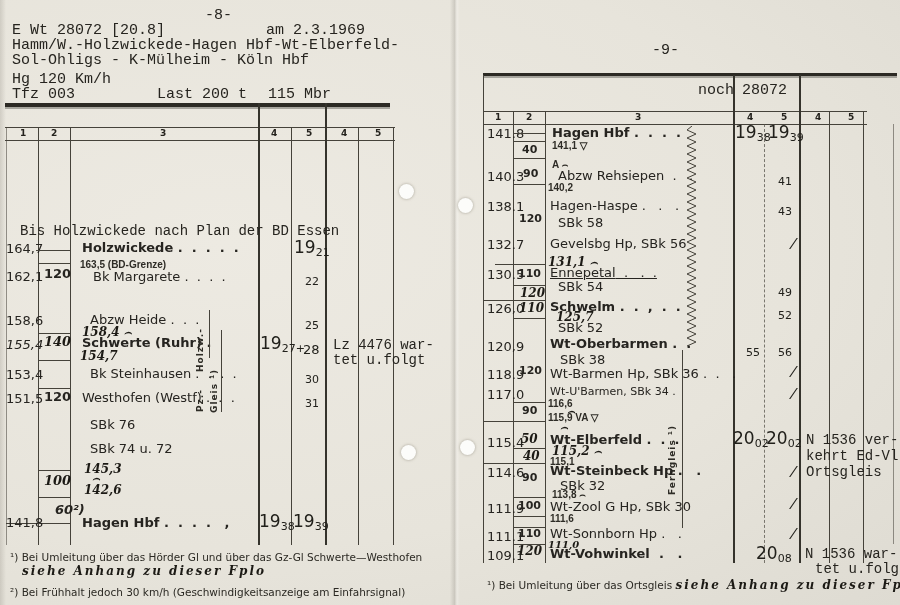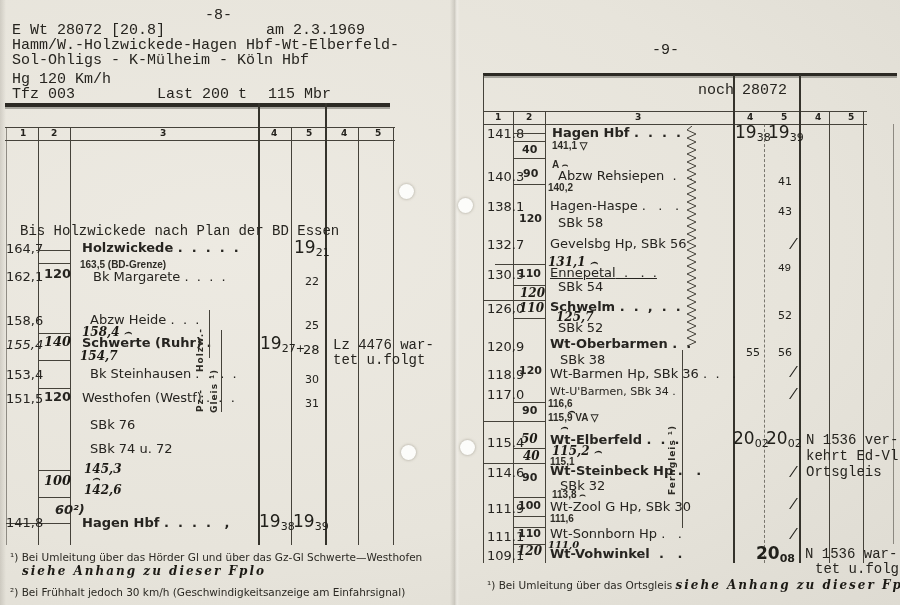--- a/index.html
+++ b/index.html
@@ -206,21 +206,21 @@
     <div class="t prt" style="left:487px;top:238px;">132.7</div>
     <div class="t prt" style="left:550px;top:237px;">Gevelsbg Hp, SBk 56</div>
     <div class="t slash" style="left:789px;top:238px;">/</div>
 
     <div class="t hw" style="left:548px;top:256px;">131,1 ⌢</div>
     <div class="hl" style="left:495px;top:264px;width:50px;"></div>
     <div class="t prt" style="left:487px;top:268px;">130.5</div>
     <div class="t prt b" style="left:518px;top:268px;font-size:11px;">110</div>
     <div class="t prt" style="left:550px;top:266px;text-decoration:underline;"><span>Ennepetal</span><span>  .   .  .</span></div>
     <div class="t prt" style="left:558px;top:280px;">SBk 54</div>
-    <div class="t time" style="left:778px;top:256px;font-family:Liberation Mono, monospace;"><span class="m">49</span></div>
+    <div class="t time" style="left:778px;top:280px;"><span class="m">49</span></div>
     <div class="hl" style="left:513px;top:285px;width:32px;"></div>
     <div class="t hw" style="left:520px;top:287px;">120</div>
     <div class="hl" style="left:483px;top:300px;width:62px;"></div>
 
     <div class="t prt" style="left:487px;top:302px;">126,0</div>
     <div class="t hw" style="left:519px;top:302px;">110</div>
     <div class="hl" style="left:513px;top:318px;width:32px;"></div>
     <div class="t prt b" style="left:550px;top:300px;"><span>Schwelm</span><span class="prt"> .  .  ,  .  .</span></div>
     <div class="t hw" style="left:556px;top:311px;">125,7</div>
     <div class="t prt" style="left:558px;top:321px;">SBk 52</div>
@@ -282,21 +282,21 @@
     <div class="hl" style="left:513px;top:527px;width:32px;"></div>
     <div class="t prt b" style="left:518px;top:528px;font-size:11px;">110</div>
     <div class="t prt" style="left:550px;top:527px;"><span>Wt-Sonnborn Hp</span><span> .   .</span></div>
     <div class="t hw" style="left:548px;top:540px;font-size:10px;">111,0</div>
     <div class="t slash" style="left:789px;top:528px;">/</div>
     <div class="hl" style="left:513px;top:544px;width:32px;"></div>
 
     <div class="t prt" style="left:487px;top:549px;">109.1</div>
     <div class="t hw" style="left:517px;top:545px;">120</div>
     <div class="t prt b" style="left:550px;top:547px;"><span>Wt-Vohwinkel</span><span class="prt">  .   .</span></div>
-    <div class="t time" style="left:756px;top:545px;font-weight:bold;"><span class="h">20</span><span class="m">08</span></div>
+    <div class="t time" style="left:756px;top:545px;"><span class="h">20</span><span class="m">08</span></div>
     <div class="t mono" style="left:805px;top:547px;">N 1536 war-</div>
     <div class="t mono" style="left:815px;top:562px;">tet u.folgt</div>
 
     <div class="t" style="left:487px;top:576px;"><span class="fn">¹) Bei Umleitung über das Ortsgleis </span><span class="hw" style="letter-spacing:2px;">siehe Anhang zu dieser Fplo</span></div>
 
     <div class="hole" style="left:458px;top:198px;"></div>
     <div class="hole" style="left:460px;top:440px;"></div>
   </div>
 </div>
 

